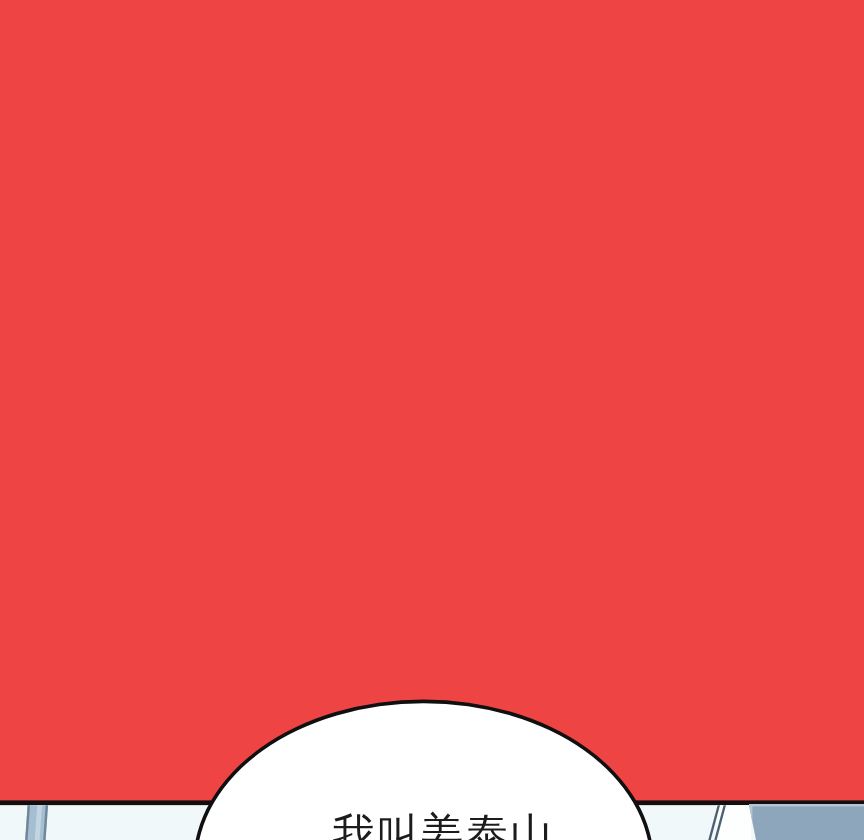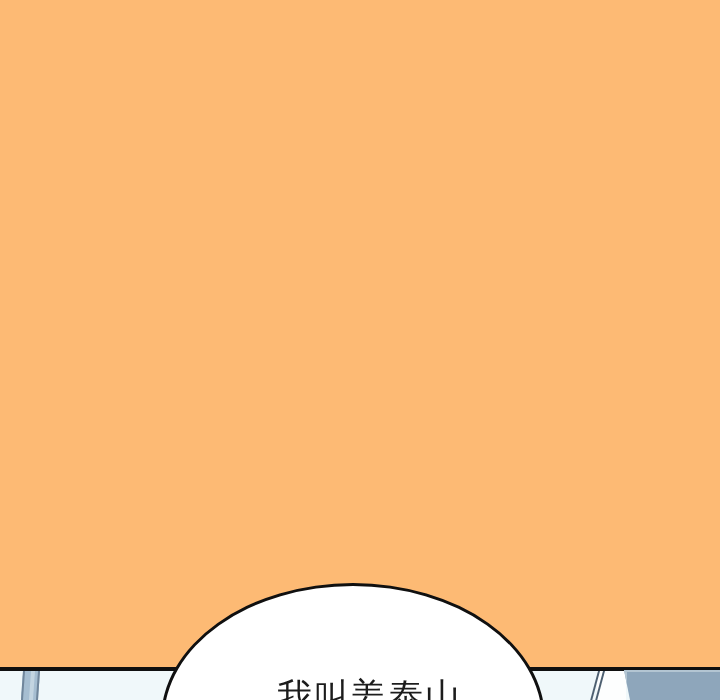--- a/index.html
+++ b/index.html
@@ -5,21 +5,21 @@
   html, body {
     margin: 0;
     padding: 0;
     background: #ffffff;
     font-family: "DejaVu Sans", "Liberation Sans", sans-serif;
   }
   #panel {
     position: relative;
     width: 720px;
     height: 700px;
-    background: #fdba74;
+    background: #ef4444;
     overflow: hidden;
   }
   
   .ground-line {
     position: absolute;
     left: 0;
     top: 667px;
     width: 720px;
     height: 4px;
     background: #101010;

